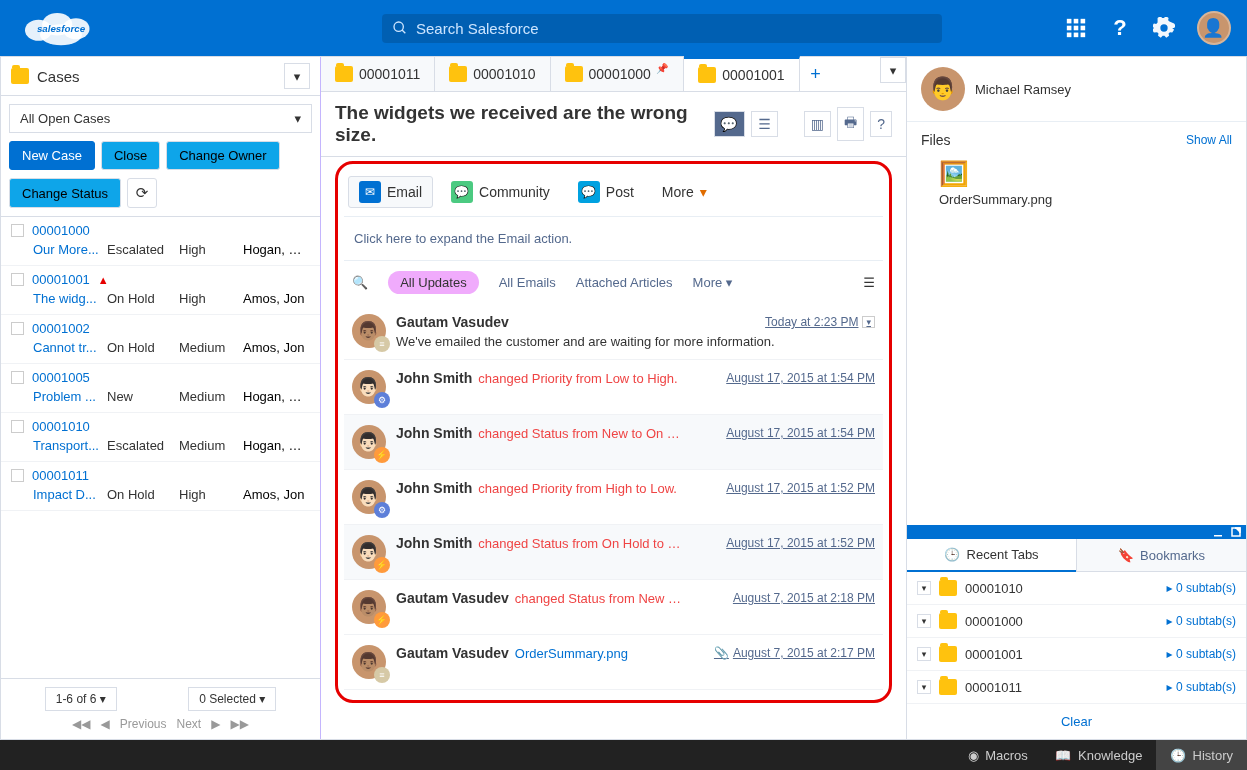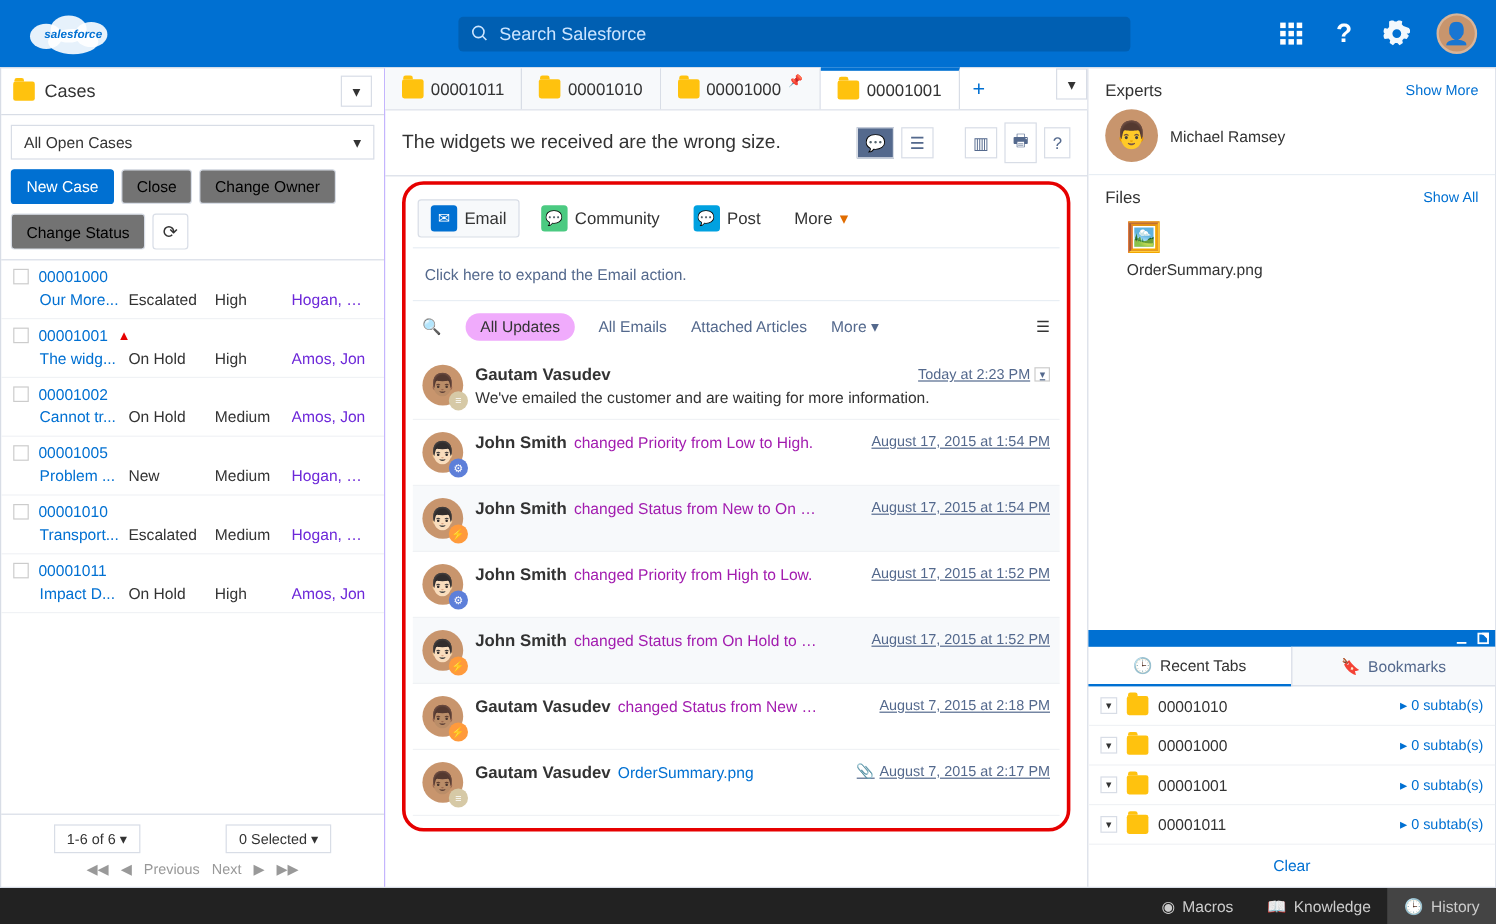--- a/index.html
+++ b/index.html
@@ -18,47 +18,47 @@
 .main { display:flex; height:684px; border:1px solid #d8dde6; }
 
 .leftcol { width:320px; border-right:1px solid #c4b5fd; display:flex; flex-direction:column; }
 .cases-hdr { display:flex; align-items:center; gap:8px; padding:6px 10px; border-bottom:1px solid #d8dde6; }
 .folder { width:18px; height:16px; background:#ffc20e; border-radius:2px; position:relative; }
 .folder::before { content:""; position:absolute; top:-3px; left:1px; width:8px; height:3px; background:#ffc20e; border-radius:2px 2px 0 0; }
 .cases-title { font-size:15px; font-weight:400; flex:1; }
 .caret-box { width:26px; height:26px; border:1px solid #d8dde6; display:flex; align-items:center; justify-content:center; cursor:pointer; }
 .filter-select { margin:8px; border:1px solid #d8dde6; padding:6px 10px; display:flex; align-items:center; justify-content:space-between; cursor:pointer; }
 .btn-row { display:flex; flex-wrap:wrap; gap:6px; padding:0 8px 8px; }
-.btn { padding:6px 12px; border:1px solid #d8dde6; background:#737373; font-size:13px; cursor:pointer; border-radius:3px; }
+.btn { padding:6px 12px; border:1px solid #d8dde6; background:#0ea5e9; font-size:13px; cursor:pointer; border-radius:3px; }
 .btn.primary { background:#0070d2; color:#fff; border-color:#0070d2; }
 .refresh-btn { width:30px; height:30px; border:1px solid #d8dde6; border-radius:3px; display:flex; align-items:center; justify-content:center; font-size:15px; }
 .case-list { flex:1; overflow:auto; border-top:1px solid #d8dde6; }
 .case-row { padding:6px 10px 8px 10px; border-bottom:1px solid #f0f2f5; }
 .case-top { display:flex; align-items:center; gap:8px; }
 .case-num { color:#0070d2; font-size:13px; }
 .case-bot { display:flex; gap:4px; margin-top:4px; padding-left:22px; font-size:13px; }
 .case-bot .subj { color:#0070d2; width:70px; overflow:hidden; text-overflow:ellipsis; white-space:nowrap; }
 .case-bot .stat { width:68px; }
 .case-bot .pri { width:60px; }
-.case-bot .own { color:#6d28d9; flex:1; overflow:hidden; text-overflow:ellipsis; white-space:nowrap; }
+.case-bot .own { color:#000000; flex:1; overflow:hidden; text-overflow:ellipsis; white-space:nowrap; }
 .pager { border-top:1px solid #d8dde6; padding:8px; }
 .pager-top { display:flex; justify-content:space-around; }
 .select-like { border:1px solid #d8dde6; padding:4px 10px; font-size:12px; cursor:pointer; }
 .pager-nav { display:flex; align-items:center; justify-content:center; gap:10px; margin-top:6px; color:#999; font-size:12px; }
 
 .centercol { flex:1; display:flex; flex-direction:column; position:relative; }
 .tabs { display:flex; border-bottom:1px solid #d8dde6; background:#fff; }
 .tab { display:flex; align-items:center; gap:6px; padding:8px 14px; border-right:1px solid #d8dde6; font-size:14px; cursor:pointer; }
 .tab.active { background:#fff; border-top:3px solid #0070d2; margin-top:-1px; }
 .tab:not(.active) { background:#f7f9fb; }
 .tab.pinned::after { content:"📌"; font-size:10px; position:relative; top:-6px; }
 .plus-tab { width:32px; display:flex; align-items:center; justify-content:center; color:#0070d2; font-size:18px; cursor:pointer; }
 .tab-caret { margin-left:auto; }
 .case-hdr { display:flex; align-items:center; padding:10px 14px; border-bottom:1px solid #d8dde6; }
-.case-hdr h2 { font-size:16px; font-weight:400; flex:1; }
+.case-hdr h2 { font-size:19px; font-weight:700; flex:1; }
 .hdr-icons { display:flex; gap:6px; align-items:center; }
 .hdr-btn { border:1px solid #d8dde6; padding:4px 6px; font-size:14px; cursor:pointer; color:#54698d; }
 .hdr-btn.active { background:#54698d; color:#fff; }
 .redbox { margin:4px 14px 14px; border:3px solid #e60000; border-radius:18px; padding:4px 6px 10px; }
 .pub-tabs { display:flex; gap:8px; align-items:center; padding:8px 4px; border-bottom:1px solid #e8eef4; }
 .pub-tab { display:flex; align-items:center; gap:6px; padding:4px 10px; cursor:pointer; font-size:14px; }
 .pub-tab.active { border:1px solid #d8dde6; border-radius:3px; background:#f7f9fb; }
 .pub-ic { width:22px; height:22px; border-radius:3px; display:flex; align-items:center; justify-content:center; color:#fff; font-size:12px; }
 .ic-email { background:#0070d2; }
 .ic-comm { background:#4bca81; }
@@ -70,21 +70,21 @@
 .feed-item { display:flex; gap:10px; padding:10px 8px; border-bottom:1px solid #f0f2f5; align-items:flex-start; }
 .feed-item.alt { background:#f7f9fb; }
 .feed-av { width:34px; height:34px; border-radius:50%; background:#c8956d; position:relative; flex-shrink:0; display:flex; align-items:center; justify-content:center; font-size:18px; }
 .badge { position:absolute; right:-4px; bottom:-4px; width:16px; height:16px; border-radius:50%; display:flex; align-items:center; justify-content:center; font-size:9px; color:#fff; }
 .b-gear { background:#5d7fd9; }
 .b-bolt { background:#ff9a3c; }
 .b-note { background:#d6c9a6; }
 .feed-body { flex:1; }
 .feed-line1 { display:flex; align-items:center; }
 .feed-name { font-weight:bold; font-size:14px; }
-.feed-action { color:#a21caf; margin-left:6px; font-size:13px; }
+.feed-action { color:#ef4444; margin-left:6px; font-size:13px; }
 .feed-time { margin-left:auto; color:#54698d; font-size:12px; display:flex; align-items:center; gap:4px;text-decoration:underline; }
 .feed-text { margin-top:4px; font-size:13px; color:#333; }
 .link { color:#0070d2; }
 
 .rightcol { width:340px; border-left:1px solid #d8dde6; display:flex; flex-direction:column; }
 .rbox { padding:10px 14px; }
 .rbox-hdr { display:flex; justify-content:space-between; align-items:center; margin-bottom:8px; }
 .rbox-title { font-size:14px; color:#333; }
 .rbox-more { color:#0070d2; font-size:12px; cursor:pointer; }
 .expert { display:flex; align-items:center; gap:10px; }
@@ -397,24 +397,20 @@
                 <span class="feed-time"><span>📎</span>August 7, 2015 at 2:17 PM</span>
               </div>
             </div>
           </div>
         </div>
     </div>
   </div>
 
   <div class="rightcol">
     <div class="rbox">
-      <div class="rbox-hdr">
-        <span class="rbox-title">Experts</span>
-        <span class="rbox-more">Show More</span>
-      </div>
       <div class="expert">
         <span class="av">👨</span>
         <span>Michael Ramsey</span>
       </div>
     </div>
     <div class="rbox" style="border-top:1px solid #e8eef4;">
       <div class="rbox-hdr">
         <span class="rbox-title">Files</span>
         <span class="rbox-more">Show All</span>
       </div>

